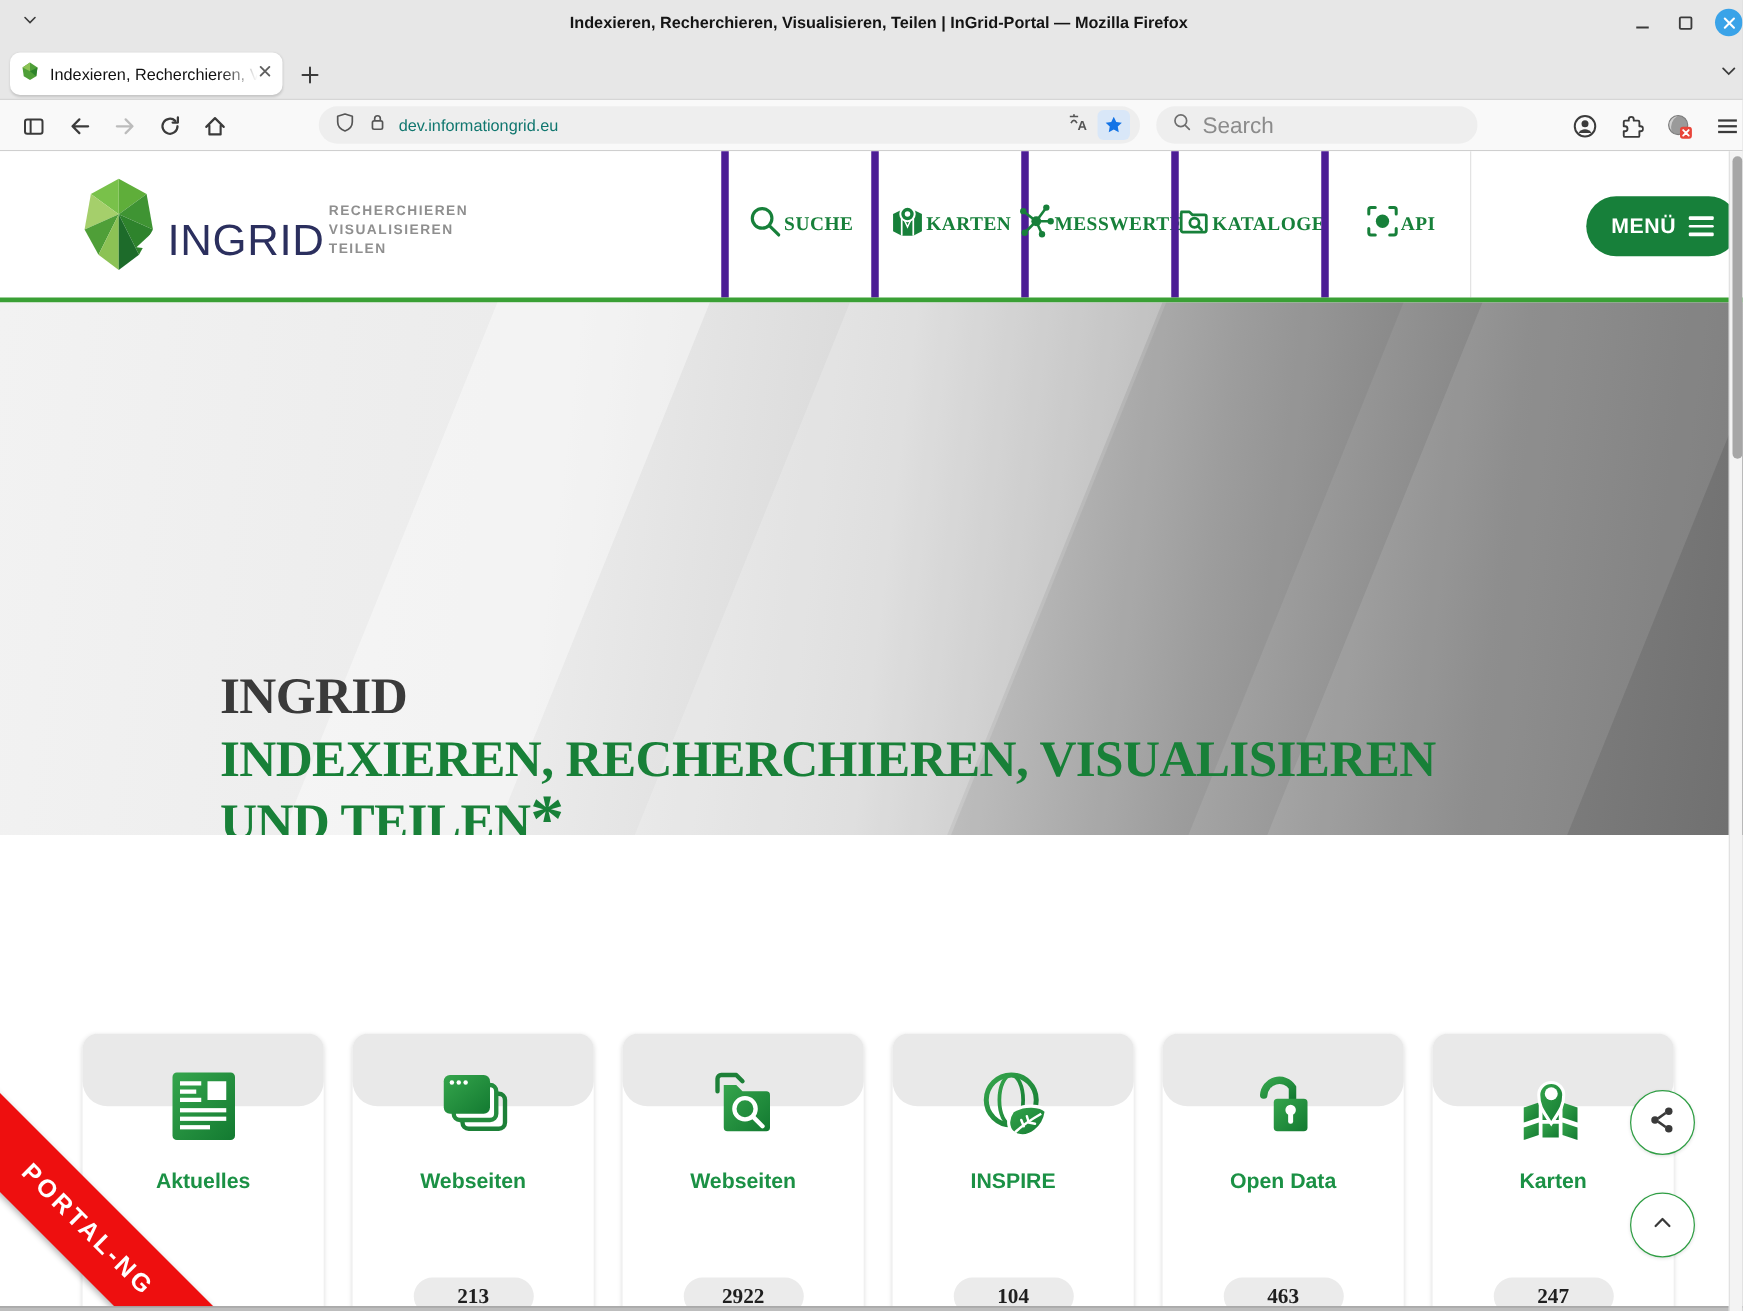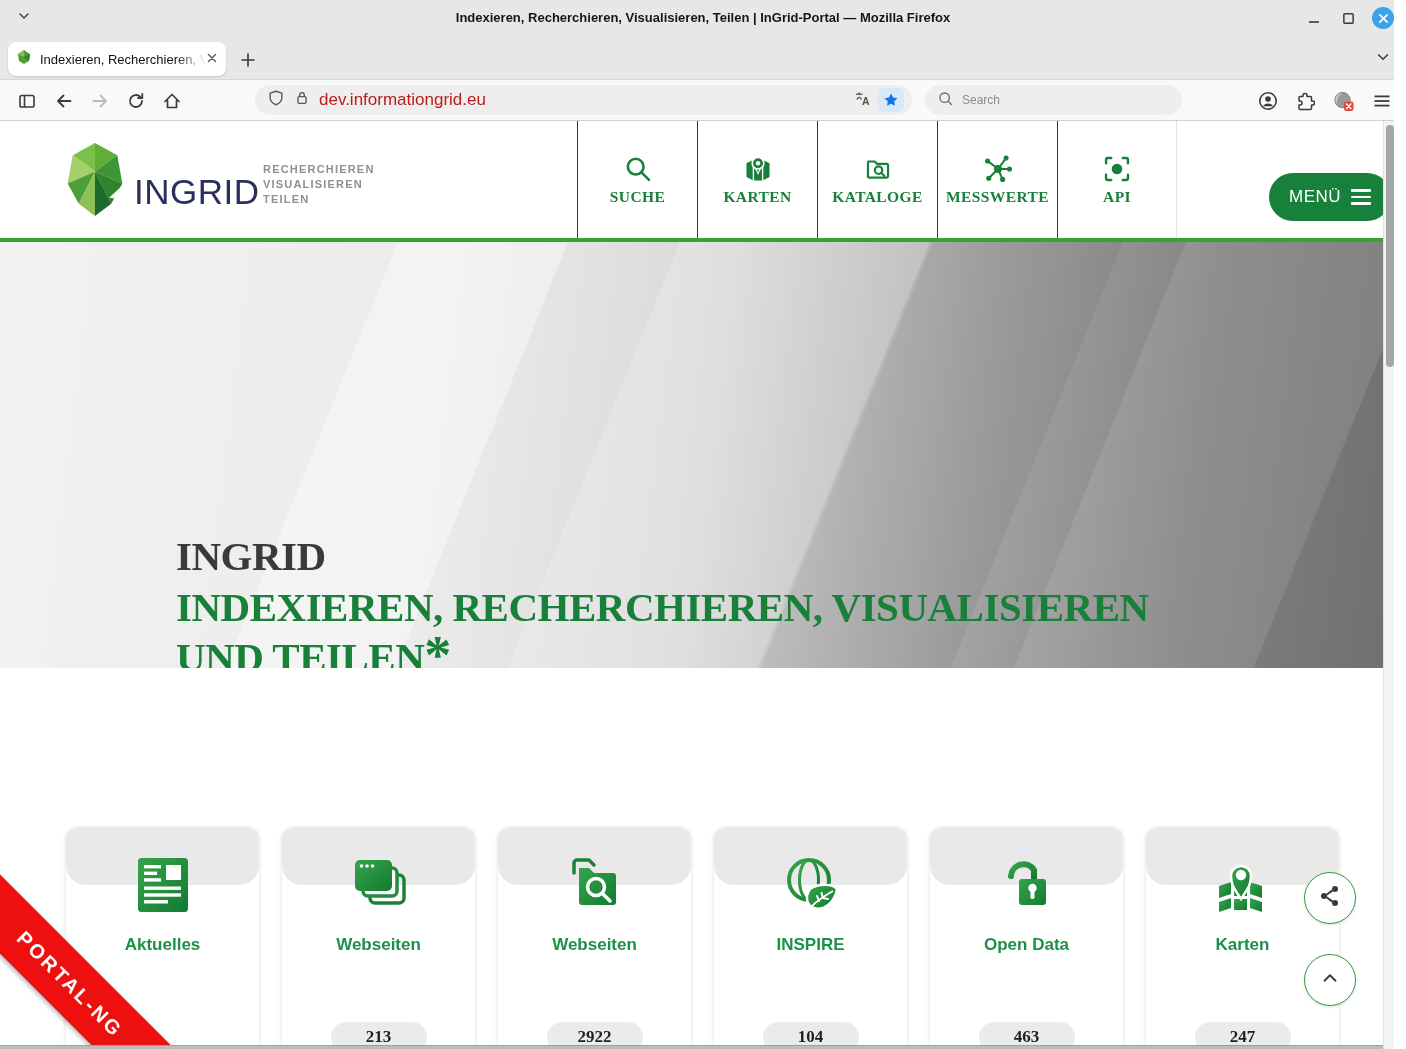--- a/index.html
+++ b/index.html
@@ -19,39 +19,39 @@
   .tabstrip { position:absolute; left:0; top:36px; width:1406px; height:44px; background:#e7e7e7; border-bottom:1px solid #d6d6d6; }
   .tab { position:absolute; left:8px; top:6px; width:218px; height:34px; background:#fff; border-radius:8px; box-shadow:0 1px 2px rgba(0,0,0,.15); display:flex; align-items:center; padding:0 8px; }
   .tab-label { flex:1; font-size:13px; color:#111; white-space:nowrap; overflow:hidden; margin-left:8px;
     -webkit-mask-image:linear-gradient(to right,#000 82%,transparent); mask-image:linear-gradient(to right,#000 82%,transparent); }
   .newtab { position:absolute; left:236px; top:12px; width:24px; height:24px; display:flex; align-items:center; justify-content:center; border-radius:4px; }
   .alltabs { position:absolute; right:14px; top:12px; }
 
   .toolbar { position:absolute; left:0; top:80px; width:1406px; height:41px; background:#f9f9f9; border-bottom:1px solid #cfcfcf; }
   .tool-ic { position:absolute; top:10px; width:21px; height:21px; display:flex; align-items:center; justify-content:center; }
   .urlbar { position:absolute; left:255px; top:5px; width:657px; height:30px; background:#eeeeee; border-radius:15px; display:flex; align-items:center; padding:0 8px 0 12px; }
-  .url-text { font-size:17px; color:#b91c1c; margin-left:8px; flex:1; }
+  .url-text { font-size:13px; color:#0f766e; margin-left:8px; flex:1; }
   .star-wrap { width:26px; height:24px; background:#d9e7f8; border-radius:5px; display:flex; align-items:center; justify-content:center; margin-left:6px; }
   .searchbar { position:absolute; left:925px; top:5px; width:257px; height:30px; background:#eeeeee; border-radius:15px; display:flex; align-items:center; padding:0 12px; }
-  .searchbar input { border:0; outline:0; background:transparent; font-size:12px; color:#333; margin-left:8px; width:180px; font-family:"Liberation Sans",sans-serif; }
+  .searchbar input { border:0; outline:0; background:transparent; font-size:18px; color:#333; margin-left:8px; width:180px; font-family:"Liberation Sans",sans-serif; }
   .searchbar input::placeholder { color:#8b8b8b; }
 
   
   .siteheader { position:absolute; left:0; top:121px; width:1406px; height:117px; background:#fff; }
   .greenline { position:absolute; left:0; top:238px; width:1406px; height:4px; background:#3aa035; }
   .logo { position:absolute; left:64px; top:20px; display:flex; align-items:flex-end; }
   .logo-text { font-size:35px; color:#2b2f5e; letter-spacing:.5px; margin-left:8px; margin-bottom:10px; }
   .logo-text .thin { font-weight:400; }
   .logo-text .bold { font-weight:400; }
   .tagline { position:absolute; left:263px; top:41px; font-size:11px; letter-spacing:1.2px; color:#8f8f8f; line-height:15px; font-weight:700; }
   .mainnav { position:absolute; left:577px; top:0; height:117px; display:flex; }
-  .nav-item { width:120px; height:117px; border-left:1px solid #4c1d95; display:flex; flex-direction:column; align-items:center; justify-content:center; cursor:pointer; }
+  .nav-item { width:120px; height:117px; border-left:6px solid #4c1d95; display:flex; flex-direction:row; align-items:center; justify-content:center; cursor:pointer; }
   .nav-item:last-child { border-right:1px solid #e3e3e3; }
   .nav-label { font-family:"Liberation Serif",serif; font-weight:700; font-size:15.5px; letter-spacing:.4px; color:#17803a; }
-  .menubtn { position:absolute; left:1269px; top:52px; width:122px; height:48px; border-radius:24px; background:#17803a; border:0; color:#fff; font-weight:400; font-size:17px; letter-spacing:.5px; display:flex; align-items:center; justify-content:center; gap:10px; cursor:pointer; font-family:"Liberation Sans",sans-serif; }
+  .menubtn { position:absolute; left:1269px; top:36px; width:122px; height:48px; border-radius:24px; background:#17803a; border:0; color:#fff; font-weight:700; font-size:17px; letter-spacing:.5px; display:flex; align-items:center; justify-content:center; gap:10px; cursor:pointer; font-family:"Liberation Sans",sans-serif; }
   .burger { display:flex; flex-direction:column; gap:4px; }
   .burger span { display:block; width:20px; height:2.6px; background:#fff; border-radius:1px; }
 
   
   .hero { position:absolute; left:0; top:242px; width:1406px; height:426px; overflow:hidden;
     background:linear-gradient(97deg,#f2f2f2 0%,#ebebeb 32%,#d8d8d8 50%,#a6a6a6 68%,#828282 84%,#6e6e6e 100%); }
   .facet { position:absolute; top:-40px; height:520px; transform:skewX(-22deg); }
   .hero h1 { position:absolute; left:176px; font-size:41px; line-height:48px; letter-spacing:-.5px; }
   .h-dark { top:290px; color:#3a3a3a; }
   .h-green1 { top:341px; color:#188038; }
@@ -274,46 +274,46 @@
               <path d="M13,17 L9.8,10 H16.2 Z" fill="#17803a" stroke="#fff" stroke-width="1"></path>
               <circle cx="13" cy="8" r="5" fill="#17803a" stroke="#fff" stroke-width="1.4"></circle>
               <circle cx="13" cy="8" r="1.9" fill="#fff"></circle>
             </svg>
         </span>
         <span class="nav-label">KARTEN</span>
       </div>
       <div class="nav-item">
         <span>
           <svg width="30" height="30" viewBox="0 0 26 26">
-              <path d="M4.5,6.5 h5.5 l2,2 h8.5 a1.2,1.2 0 0 1 1.2,1.2 v9.6 a1.2,1.2 0 0 1 -1.2,1.2 h-15 a1.2,1.2 0 0 1 -1.2,-1.2 V7.7 a1.2,1.2 0 0 1 1.2,-1.2 z" fill="none" stroke="#17803a" stroke-width="1.9" stroke-linejoin="round"></path>
-              <circle cx="13.5" cy="14" r="3.2" fill="none" stroke="#17803a" stroke-width="1.9"></circle>
-              <line x1="15.8" y1="16.3" x2="18.5" y2="19" stroke="#17803a" stroke-width="1.9" stroke-linecap="round"></line>
-            </svg>
-        </span>
-        <span class="nav-label">KATALOGE</span>
-      </div>
-      <div class="nav-item">
-        <span>
-          <svg width="30" height="30" viewBox="0 0 26 26">
               <g stroke="#17803a" stroke-width="1.8">
                 <line x1="13" y1="13" x2="4" y2="6"></line>
                 <line x1="13" y1="13" x2="20" y2="3.5"></line>
                 <line x1="13" y1="13" x2="23" y2="13"></line>
                 <line x1="13" y1="13" x2="5" y2="21"></line>
                 <line x1="13" y1="13" x2="17" y2="22"></line>
               </g>
               <circle cx="13" cy="13" r="3.4" fill="#17803a"></circle>
               <circle cx="4" cy="6" r="2.2" fill="#17803a"></circle>
               <circle cx="20" cy="3.5" r="2.2" fill="#17803a"></circle>
               <circle cx="23" cy="13" r="2.2" fill="#17803a"></circle>
               <circle cx="5" cy="21" r="2.2" fill="#17803a"></circle>
               <circle cx="17" cy="22" r="2.2" fill="#17803a"></circle>
             </svg>
         </span>
         <span class="nav-label">MESSWERTE</span>
+      </div>
+      <div class="nav-item">
+        <span>
+          <svg width="30" height="30" viewBox="0 0 26 26">
+              <path d="M4.5,6.5 h5.5 l2,2 h8.5 a1.2,1.2 0 0 1 1.2,1.2 v9.6 a1.2,1.2 0 0 1 -1.2,1.2 h-15 a1.2,1.2 0 0 1 -1.2,-1.2 V7.7 a1.2,1.2 0 0 1 1.2,-1.2 z" fill="none" stroke="#17803a" stroke-width="1.9" stroke-linejoin="round"></path>
+              <circle cx="13.5" cy="14" r="3.2" fill="none" stroke="#17803a" stroke-width="1.9"></circle>
+              <line x1="15.8" y1="16.3" x2="18.5" y2="19" stroke="#17803a" stroke-width="1.9" stroke-linecap="round"></line>
+            </svg>
+        </span>
+        <span class="nav-label">KATALOGE</span>
       </div>
       <div class="nav-item">
         <span>
           <svg width="30" height="30" viewBox="0 0 26 26">
               <g stroke="#17803a" stroke-width="2.1" fill="none" stroke-linecap="round">
                 <path d="M8,3.5 H5 A1.5,1.5 0 0 0 3.5,5 V8"></path>
                 <path d="M18,3.5 H21 A1.5,1.5 0 0 1 22.5,5 V8"></path>
                 <path d="M22.5,18 V21 A1.5,1.5 0 0 1 21,22.5 H18"></path>
                 <path d="M3.5,18 V21 A1.5,1.5 0 0 0 5,22.5 H8"></path>
               </g>

